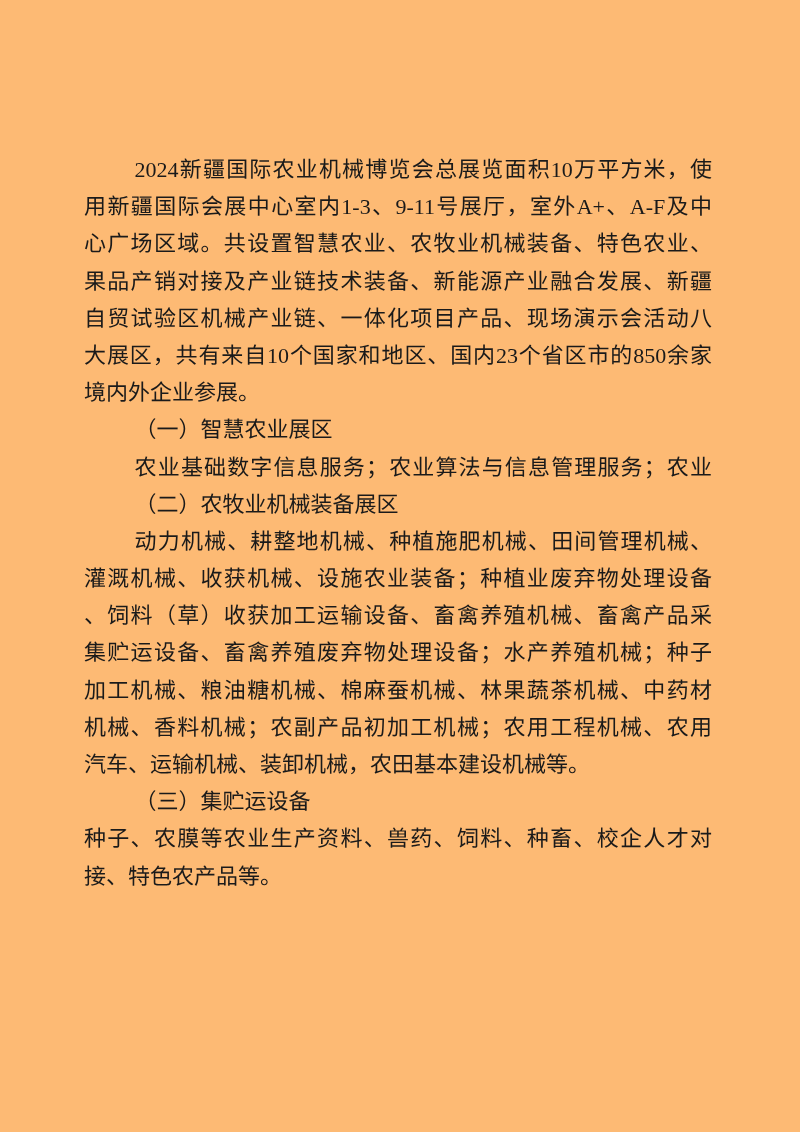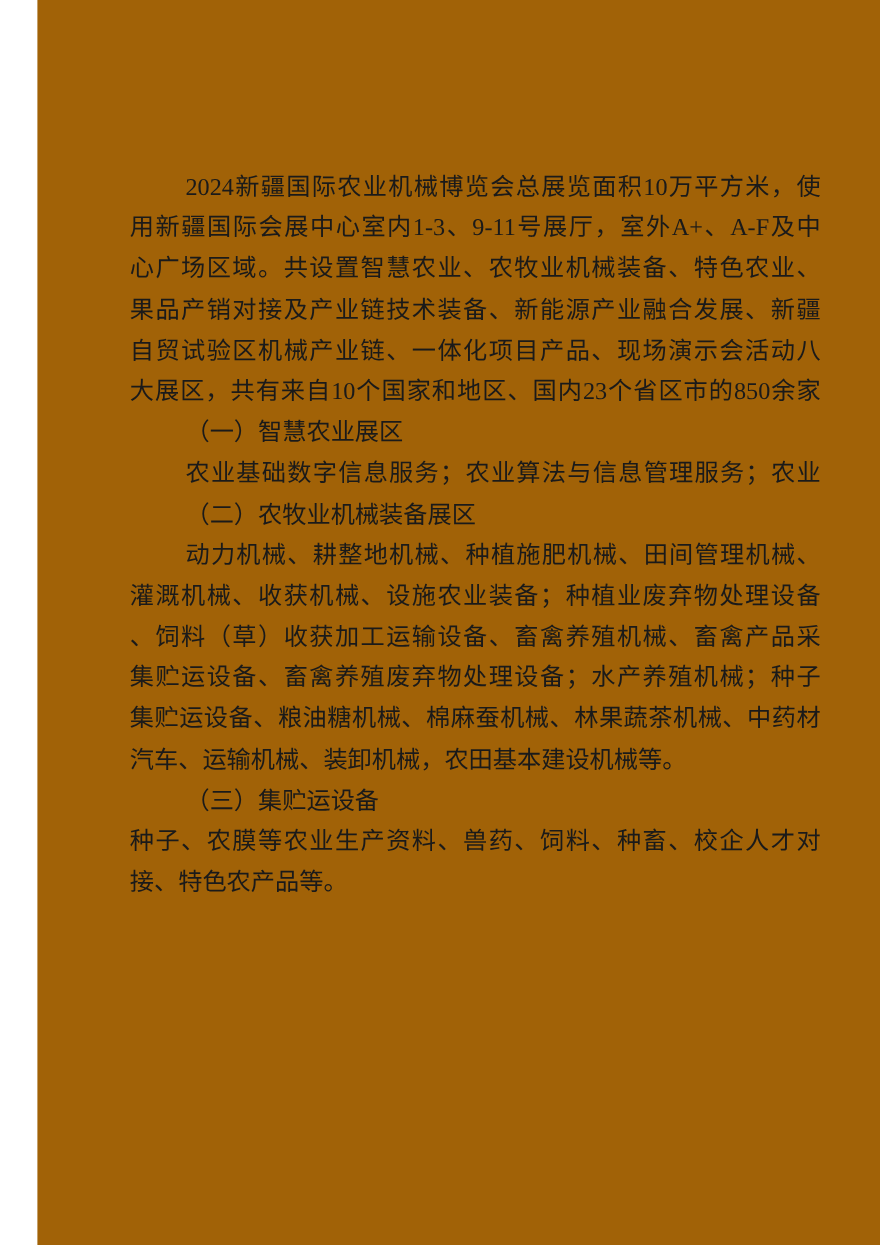--- a/index.html
+++ b/index.html
@@ -10,22 +10,21 @@
     width: 800px;
     height: 1132px;
     position: relative;
     overflow: hidden;
     background: #ffffff;
     font-family: "Liberation Serif", "DejaVu Serif", serif;
   }
   .page {
     position: absolute;
     inset: 0;
-    background: #a16207;
-    margin-left: 34px;
+    background: #fdba74;
   }
   .textblock {
     position: absolute;
     left: 84px;
     top: 151px;
     width: 628px;
     font-size: 22px;
     line-height: 37.2px;
     color: #1a1a1a;
     letter-spacing: 0;
@@ -50,30 +49,32 @@
 
 <div class="page">
   <div class="textblock">
 
     <div class="line indent">2024新疆国际农业机械博览会总展览面积10万平方米，使</div>
     <div class="line">用新疆国际会展中心室内1-3、9-11号展厅，室外A+、A-F及中</div>
     <div class="line">心广场区域。共设置智慧农业、农牧业机械装备、特色农业、</div>
     <div class="line">果品产销对接及产业链技术装备、新能源产业融合发展、新疆</div>
     <div class="line">自贸试验区机械产业链、一体化项目产品、现场演示会活动八</div>
     <div class="line">大展区，共有来自10个国家和地区、国内23个省区市的850余家</div>
+    <div class="line end">境内外企业参展。</div>
 
     <div class="line indent end">（一）智慧农业展区</div>
     <div class="line indent">农业基础数字信息服务；农业算法与信息管理服务；农业</div>
 
     <div class="line indent end">（二）农牧业机械装备展区</div>
     <div class="line indent">动力机械、耕整地机械、种植施肥机械、田间管理机械、</div>
     <div class="line">灌溉机械、收获机械、设施农业装备；种植业废弃物处理设备</div>
     <div class="line">、饲料（草）收获加工运输设备、畜禽养殖机械、畜禽产品采</div>
     <div class="line">集贮运设备、畜禽养殖废弃物处理设备；水产养殖机械；种子</div>
-    <div class="line">集贮运设备、粮油糖机械、棉麻蚕机械、林果蔬茶机械、中药材</div>
+    <div class="line">加工机械、粮油糖机械、棉麻蚕机械、林果蔬茶机械、中药材</div>
+    <div class="line">机械、香料机械；农副产品初加工机械；农用工程机械、农用</div>
     <div class="line end">汽车、运输机械、装卸机械，农田基本建设机械等。</div>
 
     <div class="line indent end">（三）集贮运设备</div>
     <div class="line">种子、农膜等农业生产资料、兽药、饲料、种畜、校企人才对</div>
     <div class="line end">接、特色农产品等。</div>
 
   </div>
 </div>
 
 </body></html>

